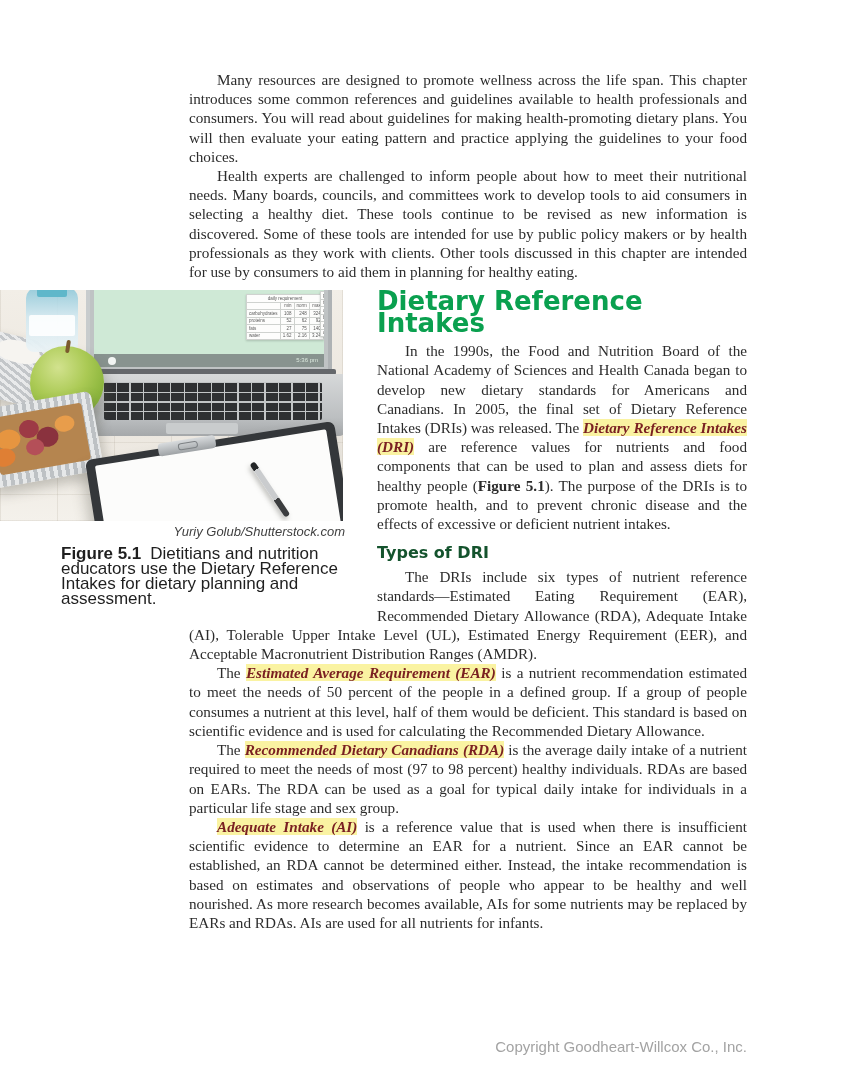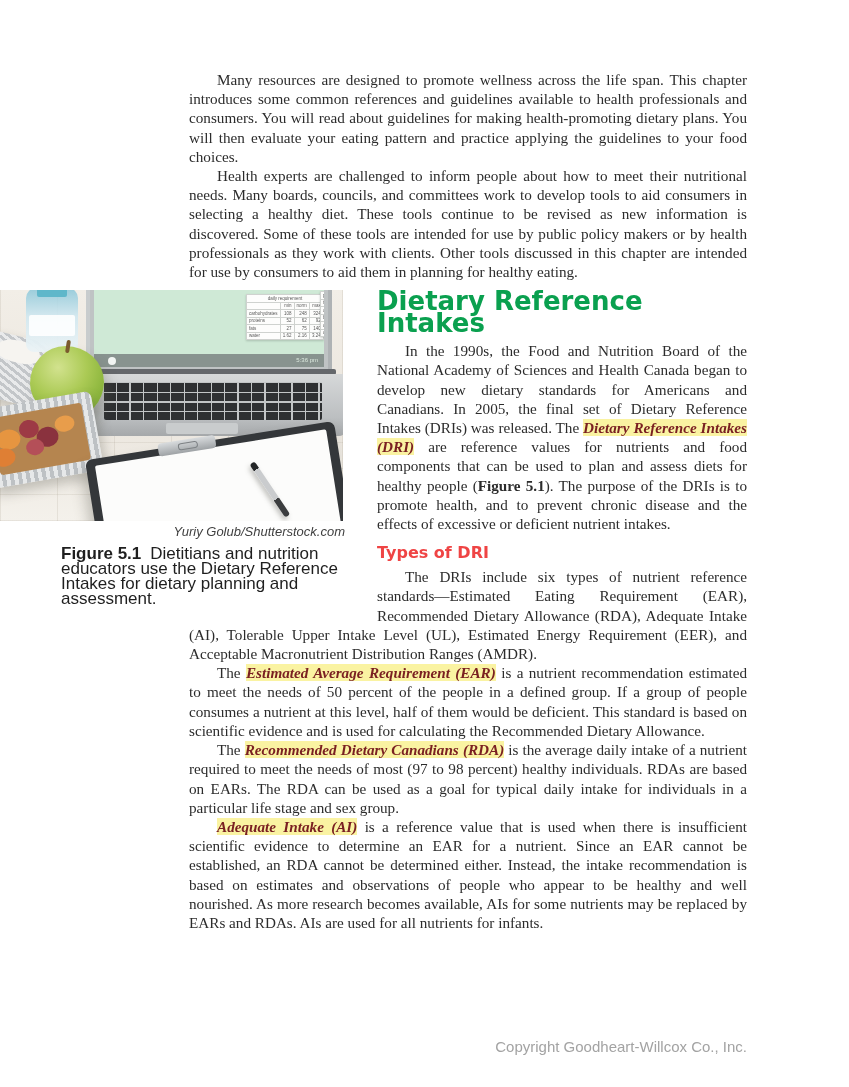--- a/index.html
+++ b/index.html
@@ -89,21 +89,21 @@
   
   .credit { width:345px; margin-top:3px; text-align:right; font-family:"Liberation Sans",sans-serif;
     font-style:italic; font-size:13px; color:#3f3f3f; }
   .caption { margin:7px 32px 0 61px; width:284px; font-family:"Liberation Sans",sans-serif;
     font-size:17px; line-height:15px; color:#1f1f1f; }
   .caption b { margin-right:9px; }
   
   h2.green-head { margin:9px 0 7px 0; font-family:"DejaVu Sans",sans-serif; font-size:26px; line-height:22px;
     font-weight:bold; color:#0aa04f; }
   h3.blue-head { margin:10px 0 5px 0; font-family:"DejaVu Sans",sans-serif; font-size:16px; line-height:19px;
-    font-weight:bold; color:#ef4444; }
+    font-weight:bold; color:#14532d; }
   
   .term { background:#faf3a2; color:#7a2022; font-weight:bold; font-style:italic; }
   .b { font-weight:bold; }
   
   .footer { position:absolute; top:1038px; right:102px; font-family:"Liberation Sans",sans-serif;
     font-size:15px; color:#a3a3a3; }
 </style>
 </head>
 <body>
 

